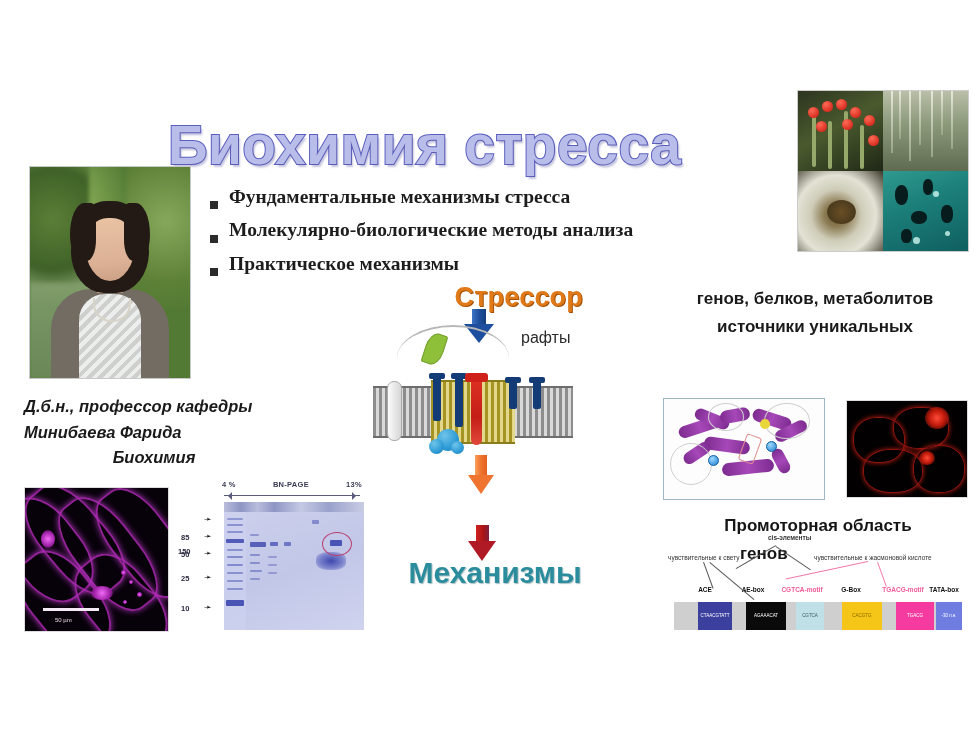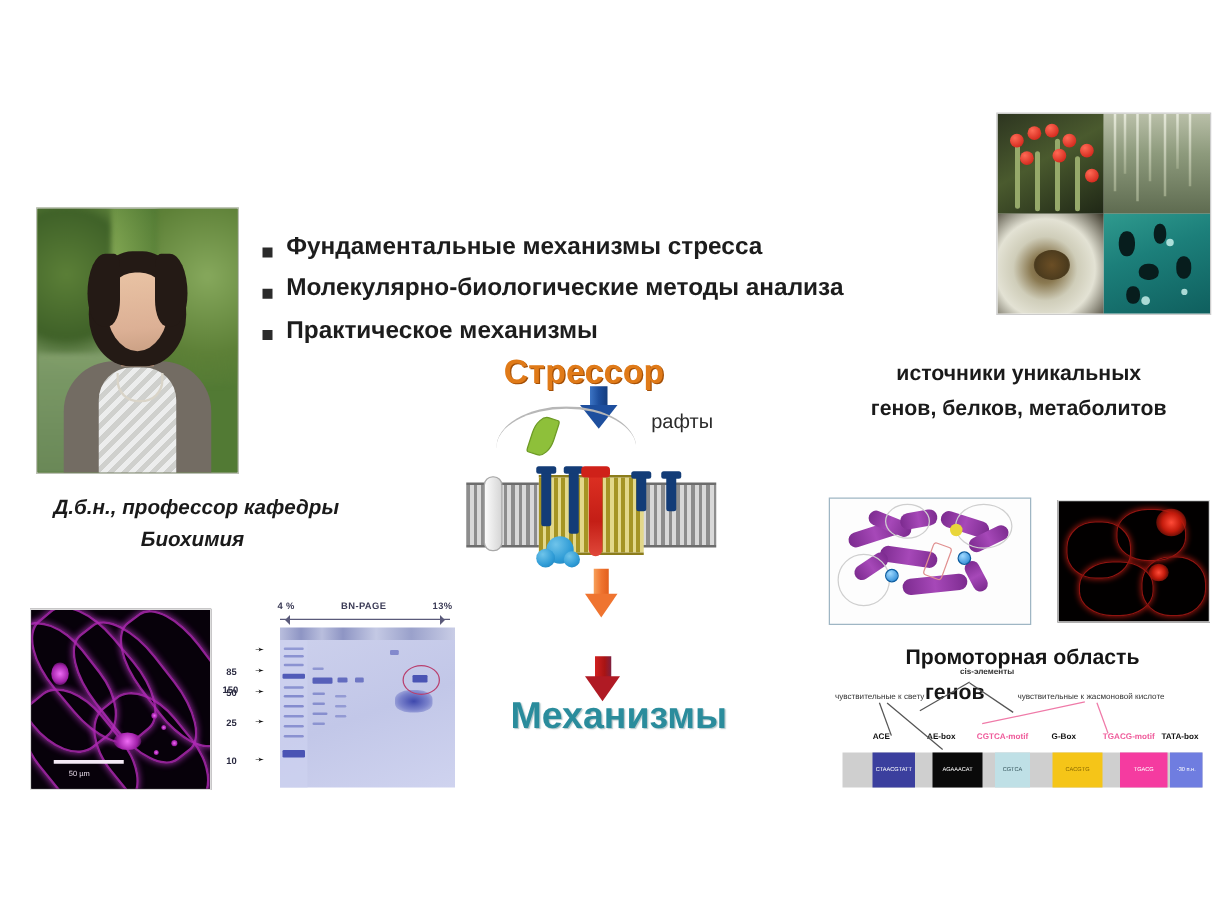--- a/index.html
+++ b/index.html
@@ -13,21 +13,21 @@
     font-size:55px;font-weight:bold;letter-spacing:.5px;
     color:#b9bdea;
     -webkit-text-stroke:2px #5b5fc0;
     paint-order:stroke fill;
     text-shadow:2px 3px 2px rgba(90,90,160,.35);
     white-space:nowrap;line-height:1;
   }
 
   
   .bullets{position:absolute;left:210px;top:185px;width:600px;}
-  .bullet{display:flex;align-items:center;margin-bottom:9px;}
+  .bullet{display:flex;align-items:flex-end;margin-bottom:9px;font-family:Liberation Serif, serif;}
   .bullet .sq{width:8px;height:8px;background:#2b2b2b;margin:9px 11px 0 0;flex:0 0 auto;}
   .bullet .txt{font-size:19.5px;font-weight:bold;color:#1d1d1d;line-height:1.25;white-space:nowrap;}
 
   
   .portrait{position:absolute;left:29px;top:166px;width:160px;height:211px;
     border:1px solid #c9c9c9;overflow:hidden;background:#6f8a4a;}
   .pt-sky{position:absolute;inset:0;
     background:
       radial-gradient(ellipse 70px 90px at 22% 22%, #9fbf72 0%, #7ba04e 45%, #527a34 100%),
       linear-gradient(160deg,#8fae63 0%,#6c8e45 40%,#4d6f33 100%);}
@@ -52,21 +52,21 @@
     background:#736c63;border-radius:40px 40px 0 0;}
   .pt-blouse{position:absolute;left:50%;top:60%;width:62px;height:42%;margin-left:-31px;
     background:repeating-linear-gradient(135deg,#cfd0cd 0 4px,#eceded 4px 8px);
     border-radius:26px 26px 0 0;}
   .pt-necklace{position:absolute;left:50%;top:62%;width:34px;height:22px;margin-left:-17px;
     border:2px solid #d9d4c8;border-top:none;border-radius:0 0 18px 18px;}
 
   
   .nameblock{position:absolute;left:18px;top:394px;width:272px;text-align:center;}
   .nameblock div{font-size:16.5px;font-weight:bold;font-style:italic;color:#1a1a1a;line-height:1.55;}
-  .nm1{text-align:center;padding-left:6px;}
+  .nm1{text-align:left;padding-left:6px;}
   .nm2{text-align:left;padding-left:6px;}
 
   
   .confocal{position:absolute;left:24px;top:487px;width:143px;height:143px;background:#050107;
     border:1px solid #ddd;overflow:hidden;}
   .cf-bg{position:absolute;inset:0;background:#07010a;}
   .cf-cell{position:absolute;border:2px solid #b02ab5;border-radius:40%;opacity:.82;
     box-shadow:0 0 6px #c23cd0;}
   .cf-blob{position:absolute;background:radial-gradient(circle,#ef6bf5 0%,#a020a8 60%,transparent 100%);
     border-radius:50%;}
@@ -87,21 +87,21 @@
     background:linear-gradient(160deg,#ccd0ec 0%,#c2c7e8 50%,#cfd3ef 100%);}
   .gel-lane{position:absolute;left:0;top:0;width:22px;height:100%;background:rgba(205,210,240,.7);}
   .gel-band{position:absolute;background:#4a54b4;border-radius:1px;opacity:.85;}
   .gel-mk{position:absolute;font-size:7.5px;font-weight:bold;color:#2a2a40;}
   .gel-mkarrow{position:absolute;font-size:9px;color:#111;}
   .gel-circle{position:absolute;border:1.4px solid #b93f6e;border-radius:50%;}
   .gel-smear{position:absolute;background:radial-gradient(ellipse,#3e48ad 0%,#7b83cc 55%,transparent 100%);
     border-radius:40%;}
 
   
-  .c-stressor{position:absolute;left:403px;top:282px;width:180px;text-align:left;
+  .c-stressor{position:absolute;left:403px;top:282px;width:180px;text-align:right;
     font-size:27px;font-weight:bold;color:#e07a18;
     text-shadow:1px 1px 0 #a34f06;letter-spacing:.2px;}
   .c-signal{position:absolute;left:420px;top:496px;width:150px;text-align:center;
     font-size:25px;font-weight:bold;color:#e2441d;text-shadow:1px 1px 0 #8e2a10;}
   .c-mech{position:absolute;left:375px;top:556px;width:240px;text-align:center;
     font-size:30px;font-weight:bold;color:#2a8c9c;line-height:1.12;
     text-shadow:1px 1px 1px rgba(20,80,90,.35);}
   .arr-blue{position:absolute;left:464px;top:309px;width:30px;height:34px;}
   .arr-blue .shaft{position:absolute;left:8px;top:0;width:14px;height:17px;
     background:linear-gradient(90deg,#3c74c4 0%,#1e4f9e 50%,#153d7e 100%);}
@@ -194,20 +194,21 @@
   .pm-tag{position:absolute;top:58px;font-size:6.5px;font-weight:bold;color:#111;text-align:center;}
   .pm-tag.pink{color:#ef5a9a;}
   .pm-conn{position:absolute;background:#555;height:1px;transform-origin:0 0;}
   .pm-conn.pink{background:#ef7aa8;}
 </style>
 </head>
 <body>
 
 <div class="slide">
 
+  <div class="title">Биохимия стресса</div>
 
   <div class="bullets">
     <div class="bullet">
       <span class="sq"></span>
       <span class="txt">Фундаментальные механизмы стресса</span>
     </div>
     <div class="bullet">
       <span class="sq"></span>
       <span class="txt">Молекулярно-биологические методы анализа</span>
     </div>
@@ -227,20 +228,21 @@
     <div class="pt-necklace"></div>
     <div class="pt-neck"></div>
     <div class="pt-hair"></div>
     <div class="pt-face"></div>
     <div class="pt-hairfrontL"></div>
     <div class="pt-hairfrontR"></div>
   </div>
 
   <div class="nameblock">
     <div class="nm1">Д.б.н., профессор кафедры</div>
+    <div class="nm2">Минибаева Фарида</div>
     <div>Биохимия</div>
   </div>
 
   <div class="confocal">
     <div class="cf-bg"></div>
     <div class="cf-cell" style="left:-14px;top:6px;width:66px;height:108px;transform:rotate(-38deg)"></div>
     <div class="cf-cell" style="left:18px;top:-10px;width:60px;height:120px;transform:rotate(-40deg)"></div>
     <div class="cf-cell" style="left:52px;top:2px;width:58px;height:124px;transform:rotate(-38deg)"></div>
     <div class="cf-cell" style="left:88px;top:-6px;width:56px;height:118px;transform:rotate(-37deg)"></div>
     <div class="cf-cell" style="left:6px;top:58px;width:62px;height:108px;transform:rotate(-39deg)"></div>
@@ -383,22 +385,22 @@
       <div class="hole" style="left:28px;top:40px;width:16px;height:13px;"></div>
       <div class="hole" style="left:58px;top:34px;width:12px;height:18px;"></div>
       <div class="hole" style="left:18px;top:58px;width:11px;height:14px;"></div>
       <div class="drop" style="left:50px;top:20px;width:6px;height:6px;"></div>
       <div class="drop" style="left:62px;top:60px;width:5px;height:5px;"></div>
       <div class="drop" style="left:30px;top:66px;width:7px;height:7px;"></div>
     </div>
   </div>
 
   <div class="righttext">
+    <div>генов, белков, метаболитов</div>
     <div>источники уникальных</div>
-    <div>генов, белков, метаболитов</div>
   </div>
 
   <div class="protein">
     <div class="hx" style="left:14px;top:22px;width:44px;height:12px;transform:rotate(-18deg);"></div>
     <div class="hx" style="left:30px;top:14px;width:36px;height:12px;transform:rotate(22deg);"></div>
     <div class="hx" style="left:56px;top:10px;width:30px;height:13px;transform:rotate(-10deg);"></div>
     <div class="hx" style="left:88px;top:14px;width:40px;height:13px;transform:rotate(18deg);"></div>
     <div class="hx" style="left:110px;top:26px;width:34px;height:12px;transform:rotate(-26deg);"></div>
     <div class="hx" style="left:40px;top:40px;width:46px;height:13px;transform:rotate(8deg);"></div>
     <div class="hx" style="left:18px;top:48px;width:30px;height:12px;transform:rotate(-34deg);"></div>

